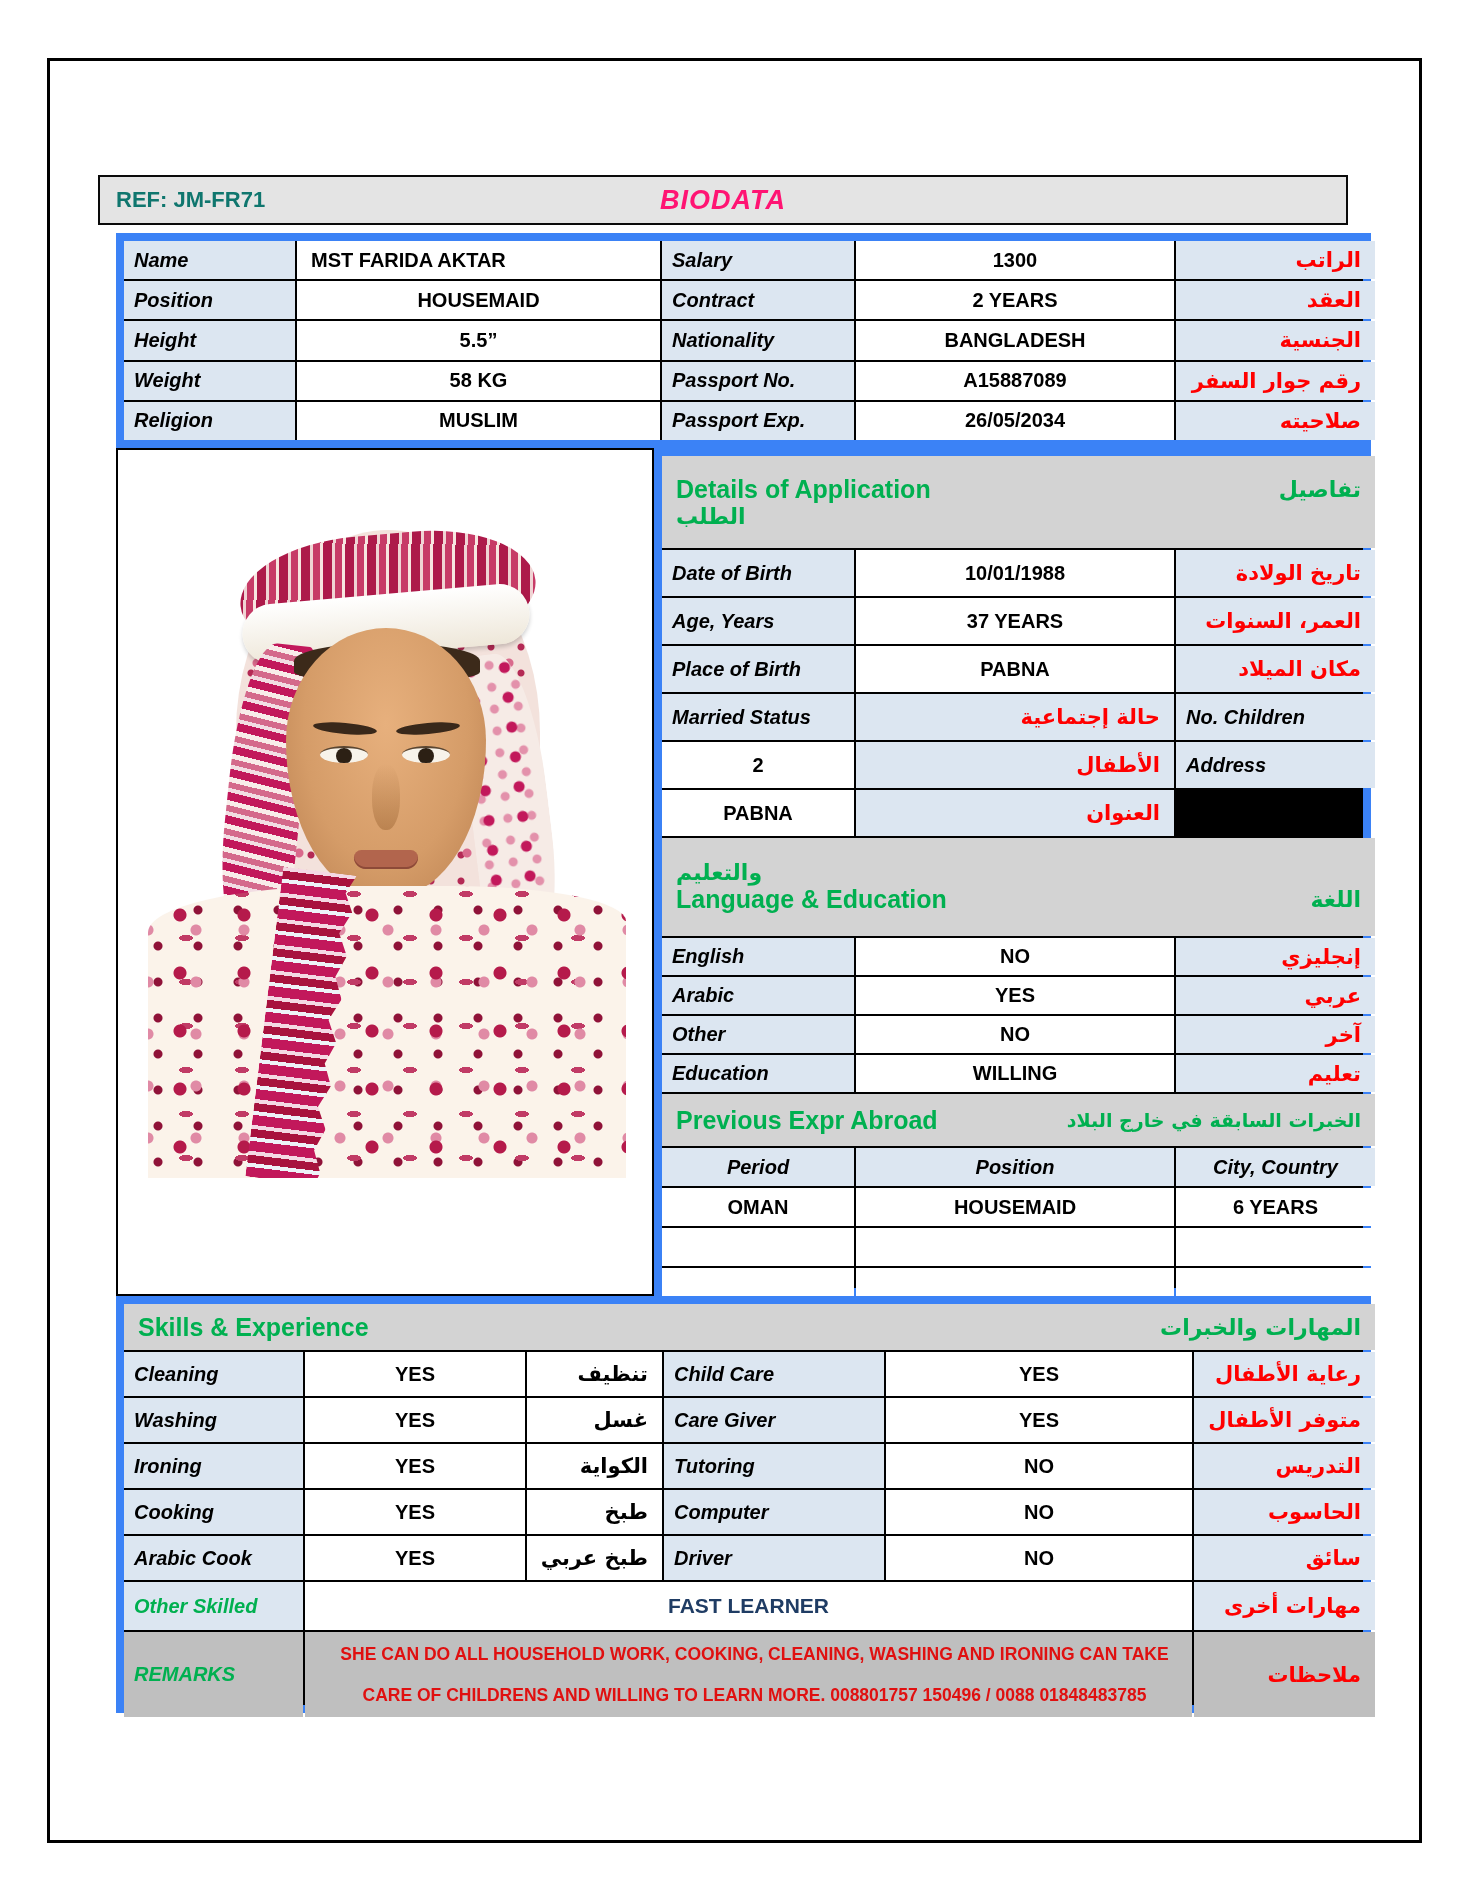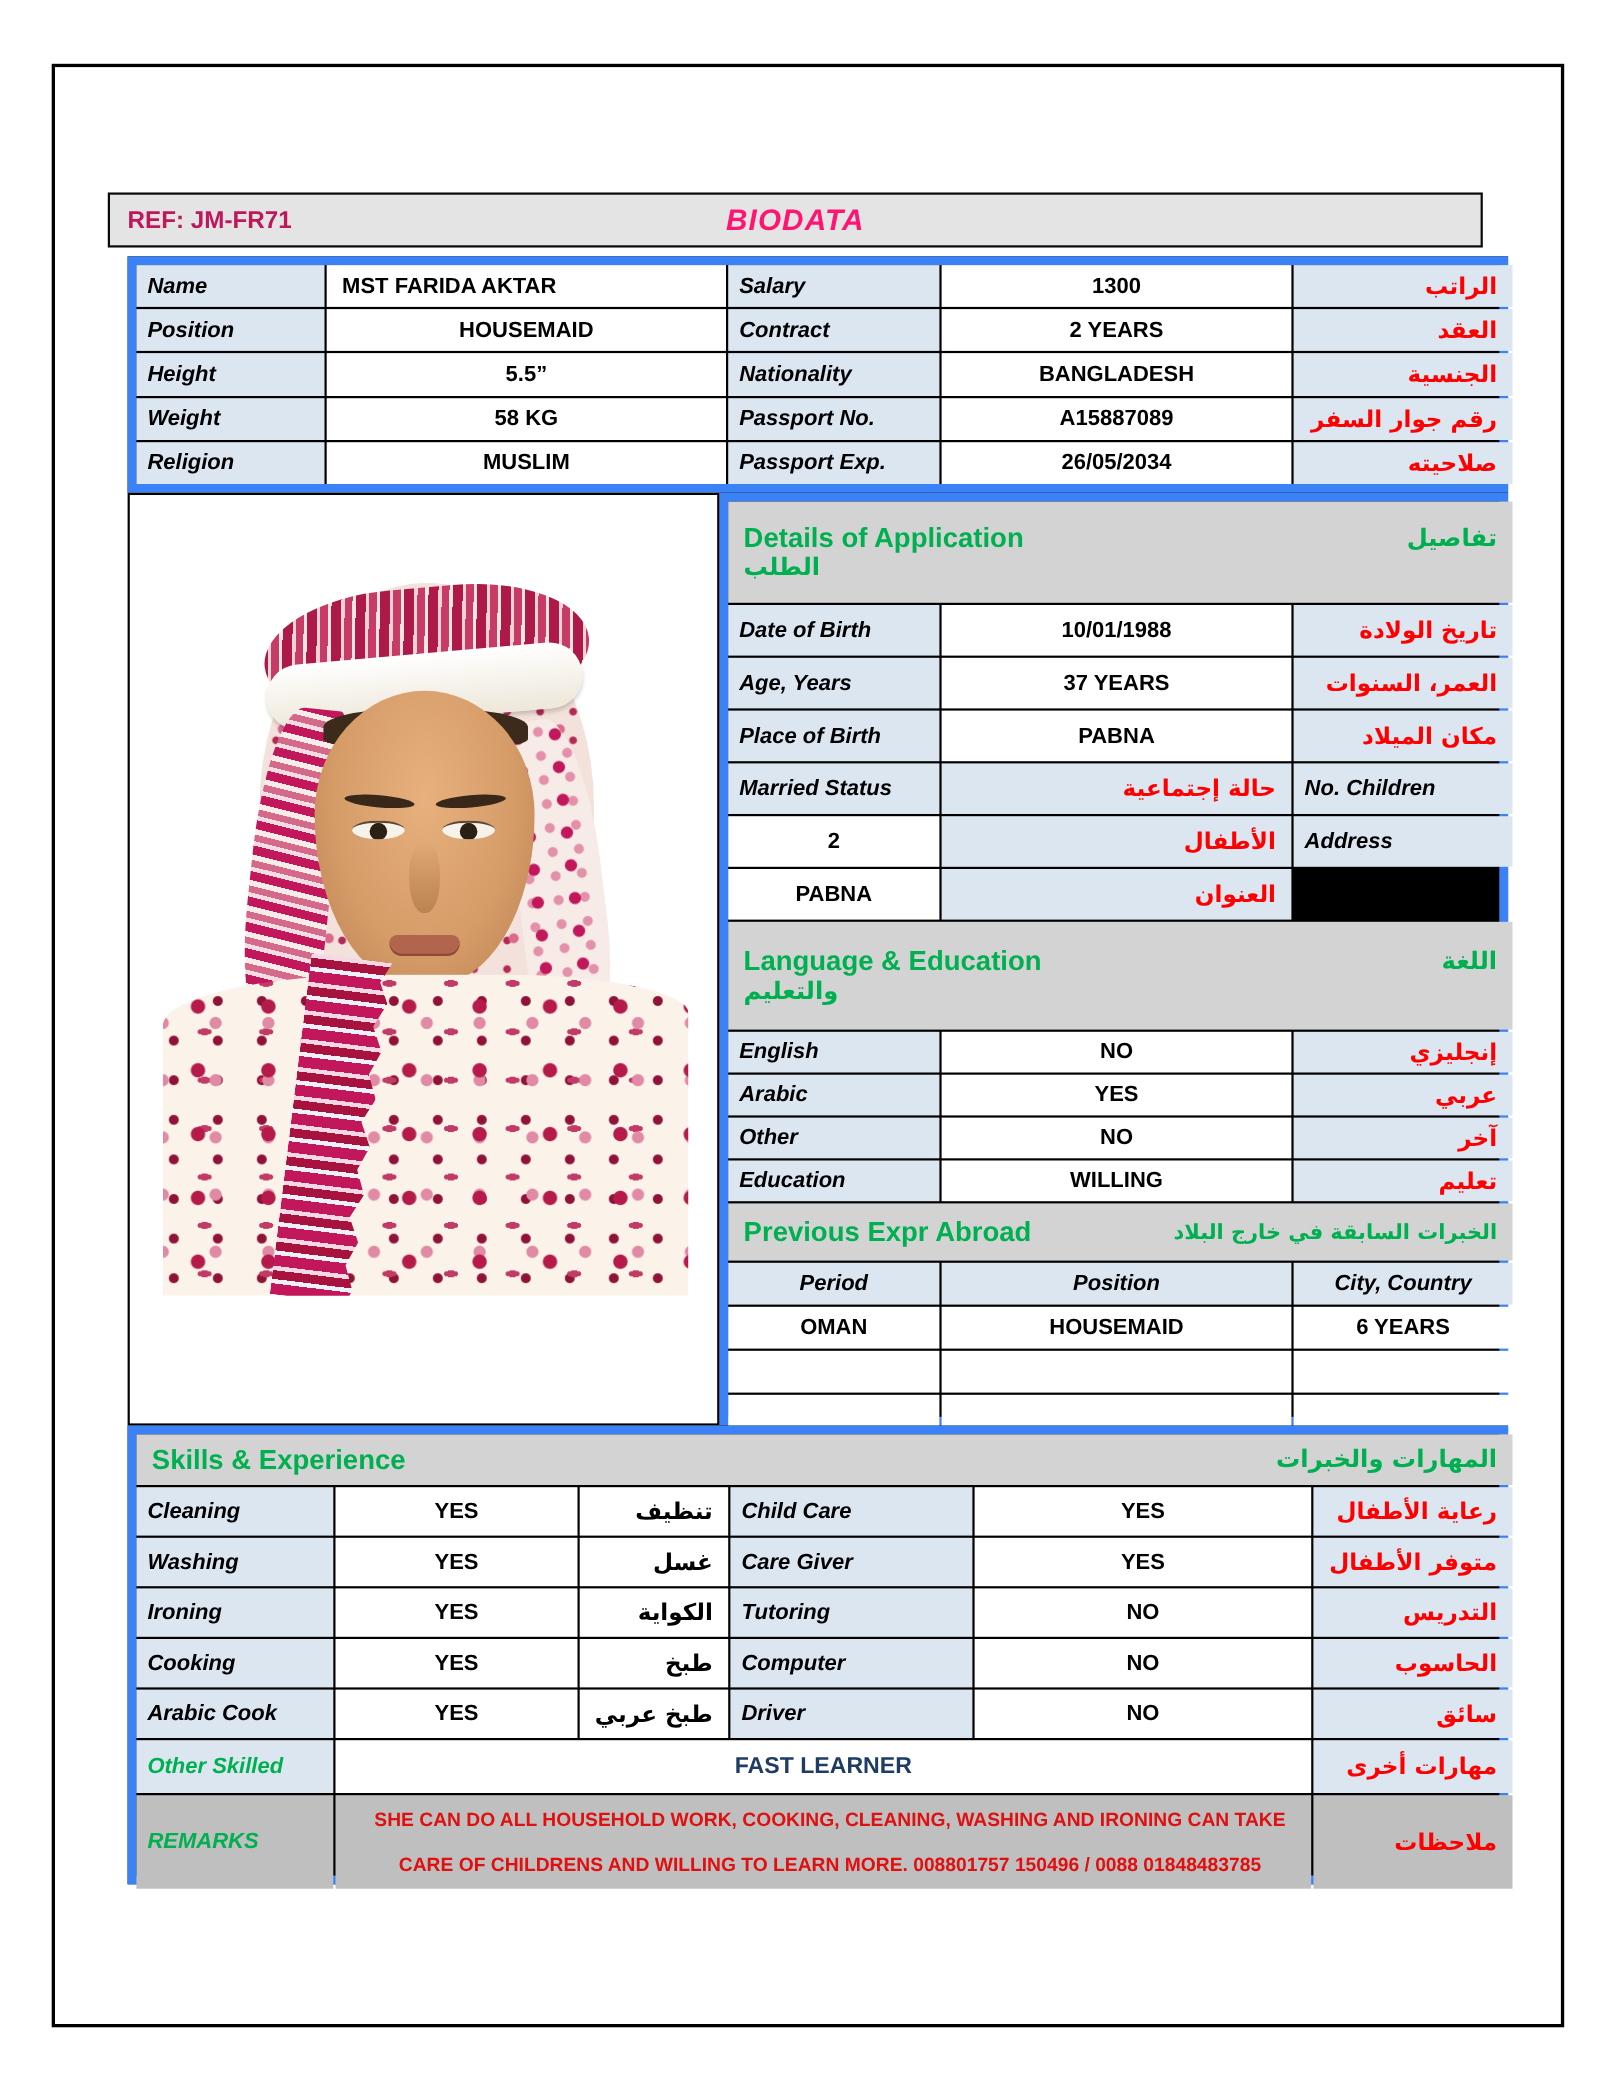--- a/index.html
+++ b/index.html
@@ -12,21 +12,21 @@
   .page {
     position:absolute; left:47px; top:58px; width:1375px; height:1785px;
     border:3px solid #000; background:#fff;
   }
   
   .refbar {
     position:absolute; left:48px; top:114px; width:1250px; height:50px;
     background:#e4e4e4; border:2px solid #0a0a0a;
     display:flex; align-items:center;
   }
-  .ref-text { font-weight:bold; font-size:22px; color:#be185d; padding-left:16px; z-index:2; }
+  .ref-text { font-weight:bold; font-size:22px; color:#0f766e; padding-left:16px; z-index:2; }
   .biodata-title {
     position:absolute; left:0; right:0; text-align:center;
     font-weight:bold; font-style:italic; font-size:27px; letter-spacing:1px;
     color:#ff1473;
   }
   
   .gridtbl {
     position:absolute; display:grid; gap:2px; background:#000;
     border:8px solid #3b82f6;
   }
@@ -217,25 +217,25 @@
     <div class="c blue lbl">No. Children</div>
     <div class="c val">2</div>
     <div class="c blue ar ar-red" dir="rtl">الأطفال</div>
 
     <div class="c blue lbl">Address</div>
     <div class="c val">PABNA</div>
     <div class="c blue ar ar-red" dir="rtl">العنوان</div>
 
     <div class="c grayband sec-head span3">
       <div class="sec-line">
+        <span class="green sec-ar" dir="rtl">والتعليم</span>
+      </div>
+      <div class="sec-line">
         <span class="green sec-en">Language &amp; Education</span>
         <span class="green sec-ar" dir="rtl">اللغة</span>
-      </div>
-      <div class="sec-line">
-        <span class="green sec-ar" dir="rtl">والتعليم</span>
       </div>
     </div>
 
     <div class="c blue lbl">English</div>
     <div class="c val">NO</div>
     <div class="c blue ar ar-red" dir="rtl">إنجليزي</div>
 
     <div class="c blue lbl">Arabic</div>
     <div class="c val">YES</div>
     <div class="c blue ar ar-red" dir="rtl">عربي</div>

